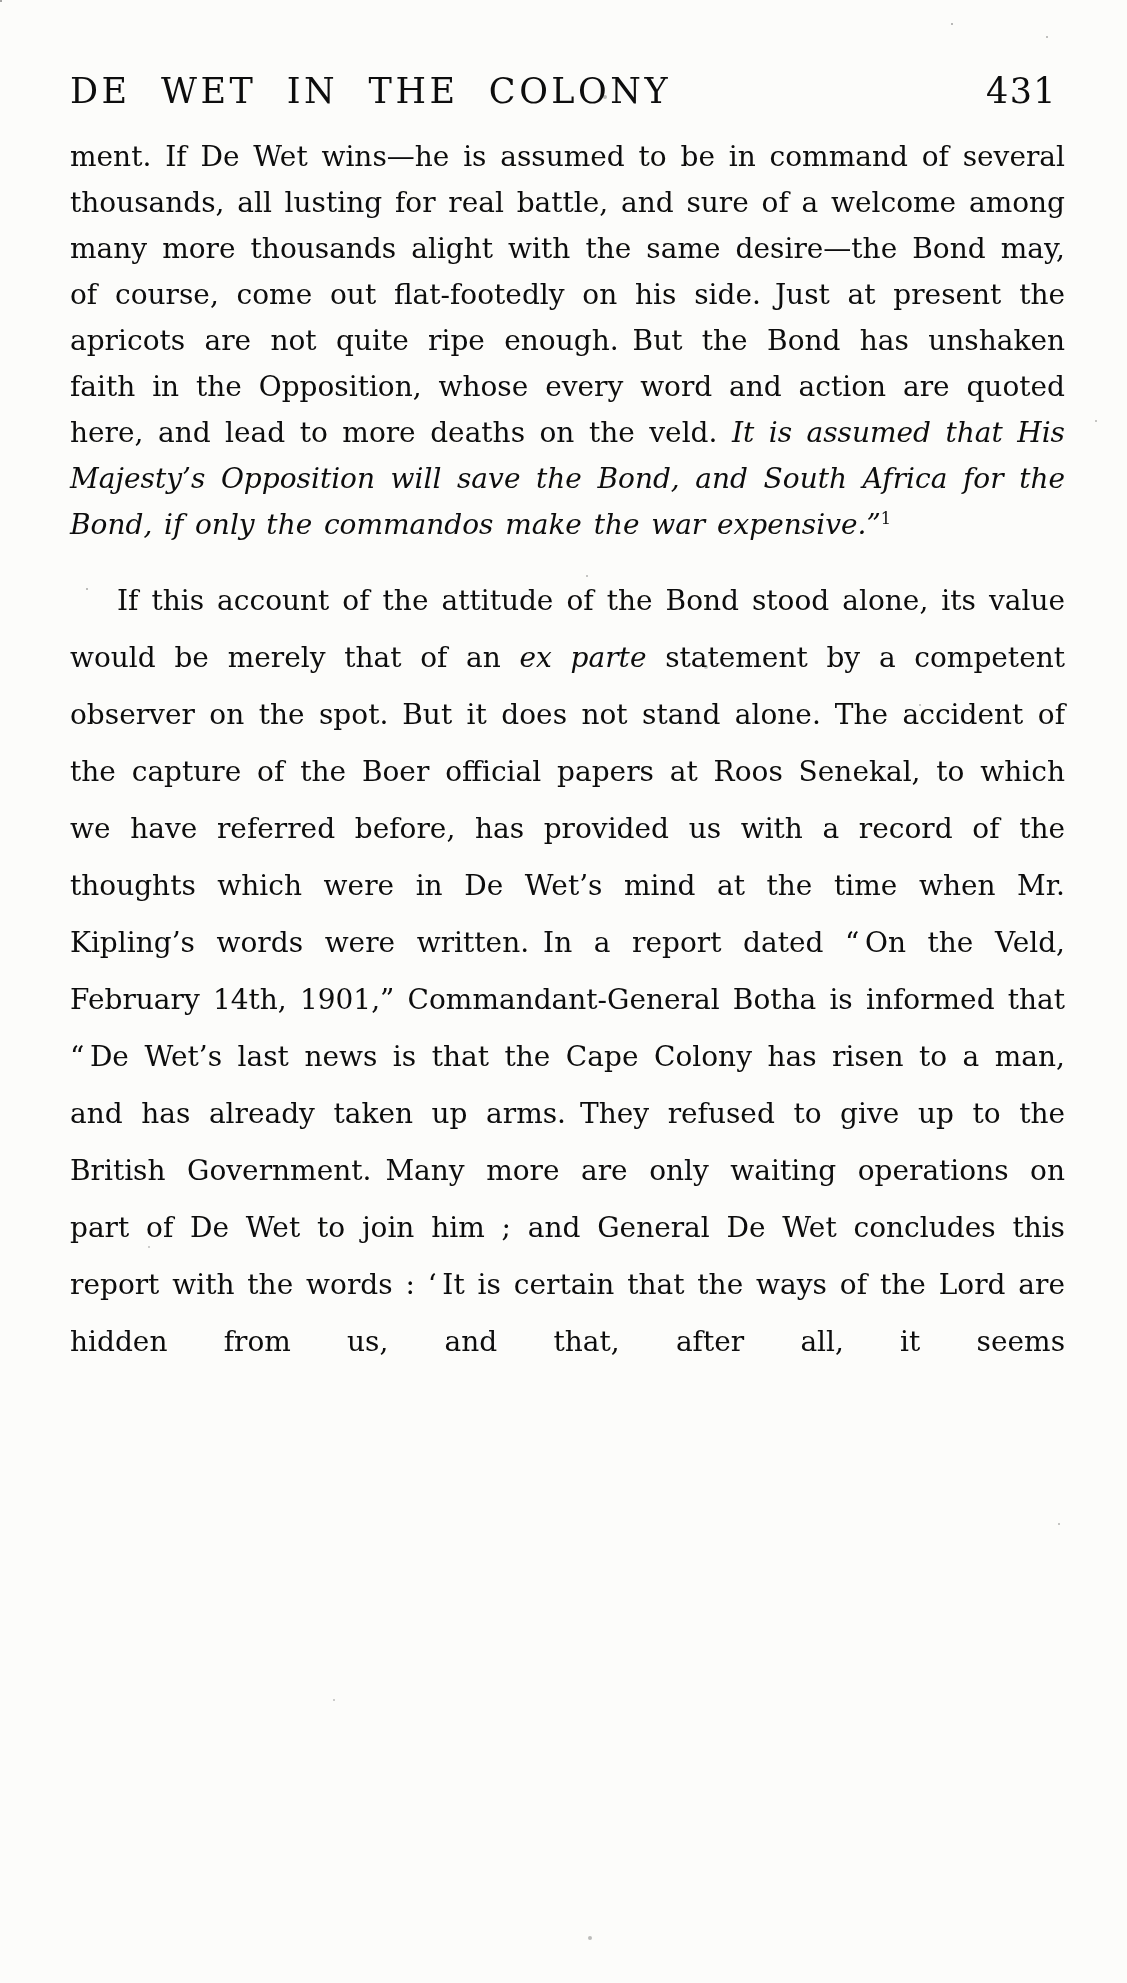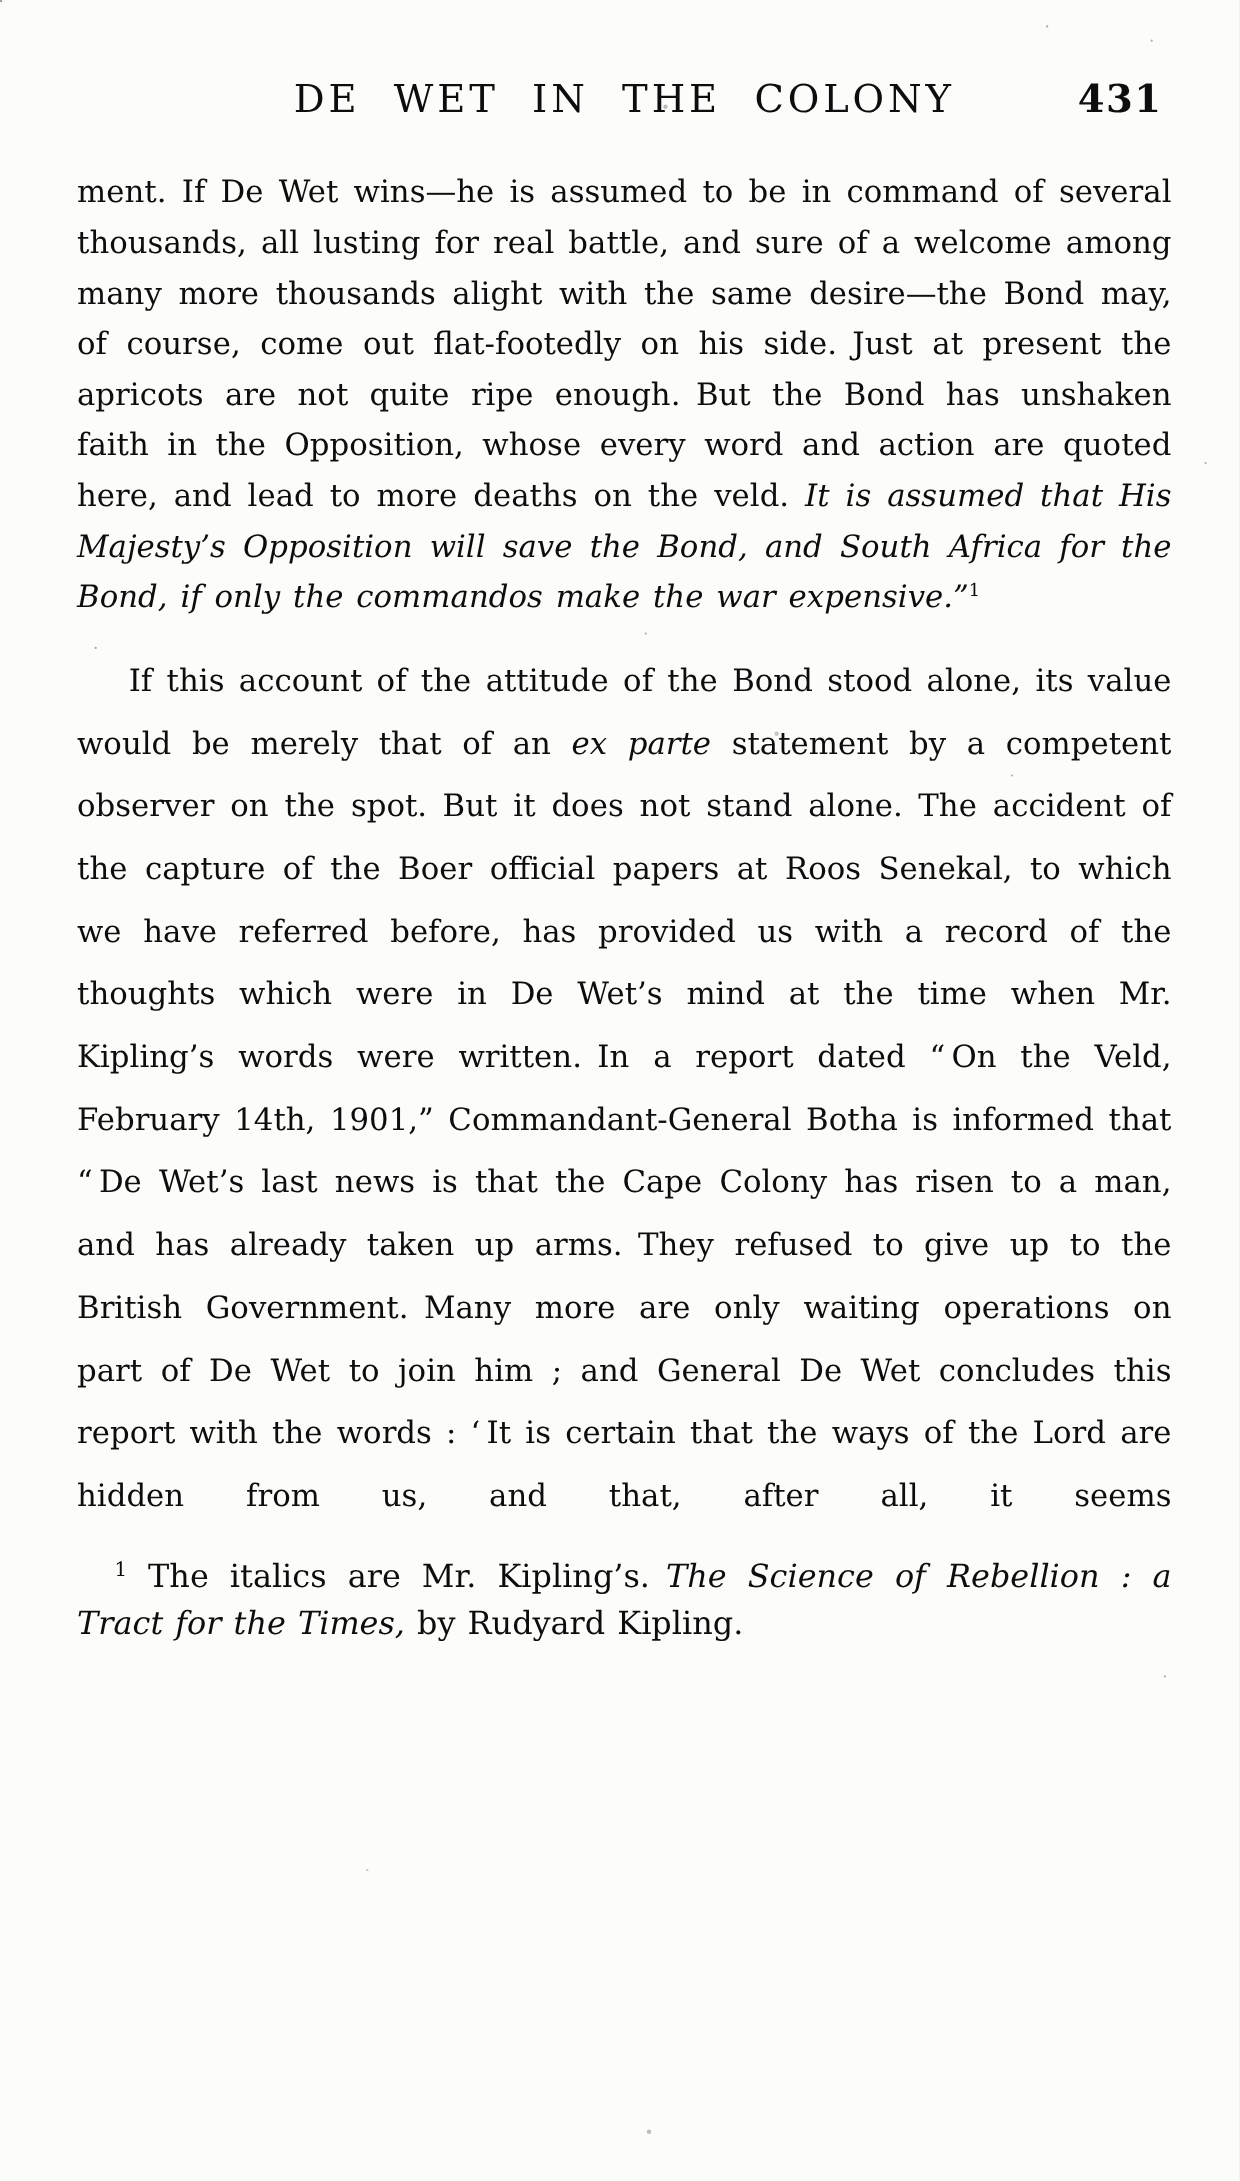--- a/index.html
+++ b/index.html
@@ -11,35 +11,33 @@
     background: #fcfcfa;
     color: #0d0d0d;
     font-family: "DejaVu Serif", "Liberation Serif", serif;
     overflow: hidden;
     box-sizing: border-box;
     padding: 70px 62px 0 70px;
   }
   
   .running-head {
     position: relative;
-    text-align: center;
     font-size: 35px;
     line-height: 42px;
     letter-spacing: 0.10em;
     word-spacing: 0.45em;
-    margin: 0 0 40px 0;
+    margin: 0 0 22px 0;
     white-space: nowrap;
   }
   .head-page {
     position: absolute;
     right: 8px;
     top: 0;
     letter-spacing: 0.04em;
     word-spacing: normal;
-    font-weight: bold;
   }
   
   .para {
     margin: 0;
     font-size: 28px;
     text-align: justify;
     word-spacing: 0.10em;
     hyphens: none;
   }
   .para-1 { line-height: 46px; margin-top: 4px; }
@@ -104,17 +102,14 @@
     <p class="para para-1">
       <span class="roman">ment. If De Wet wins—he is assumed to be in command of several thousands, all lusting for real battle, and sure of a welcome among many more thousands alight with the same desire—the Bond may, of course, come out flat-footedly on his side. Just at present the apricots are not quite ripe enough. But the Bond has unshaken faith in the Opposition, whose every word and action are quoted here, and lead to more deaths on the veld. </span><span class="italic">It is assumed that His Majesty’s Opposition will save the Bond, and South Africa for the Bond, if only the commandos make the war expensive.”</span><sup class="fn-ref">1</sup>
     </p>
 
     <p class="para para-2">
       <span class="roman">If this account of the attitude of the Bond stood alone, its value would be merely that of an </span><span class="italic">ex parte</span><span class="roman"> statement by a competent observer on the spot. But it does not stand alone. The accident of the capture of the Boer official papers at Roos Senekal, to which we have referred before, has provided us with a record of the thoughts which were in De Wet’s mind at the time when Mr. Kipling’s words were written. In a report dated “ On the Veld, February 14th, 1901,” Commandant-General Botha is informed that “ De Wet’s last news is that the Cape Colony has risen to a man, and has already taken up arms. They refused to give up to the British Government. Many more are only waiting operations on part of De Wet to join him ; and General De Wet concludes this report with the words : ‘ It is certain that the ways of the Lord are hidden from us, and that, after all, it seems</span>
     </p>
 
   </main>
 
-  <footer class="footnote">
-    <sup class="fn-ref">1</sup><span class="roman"> The italics are Mr. Kipling’s. </span><span class="italic">The Science of Rebellion : a Tract for the Times,</span><span class="roman"> by Rudyard Kipling.</span>
-  </footer>
 
 </div>
 
 </body></html>

